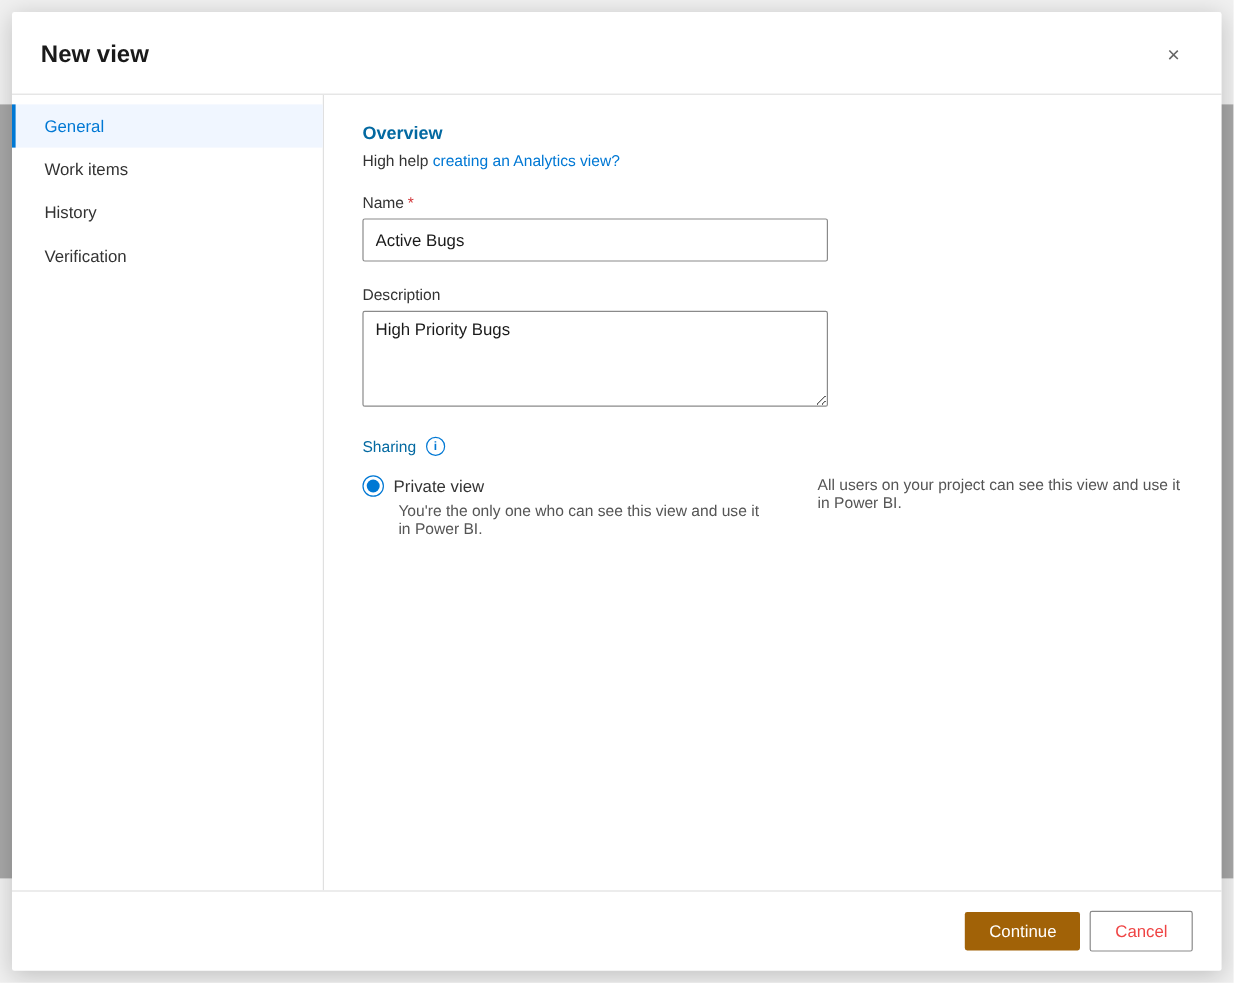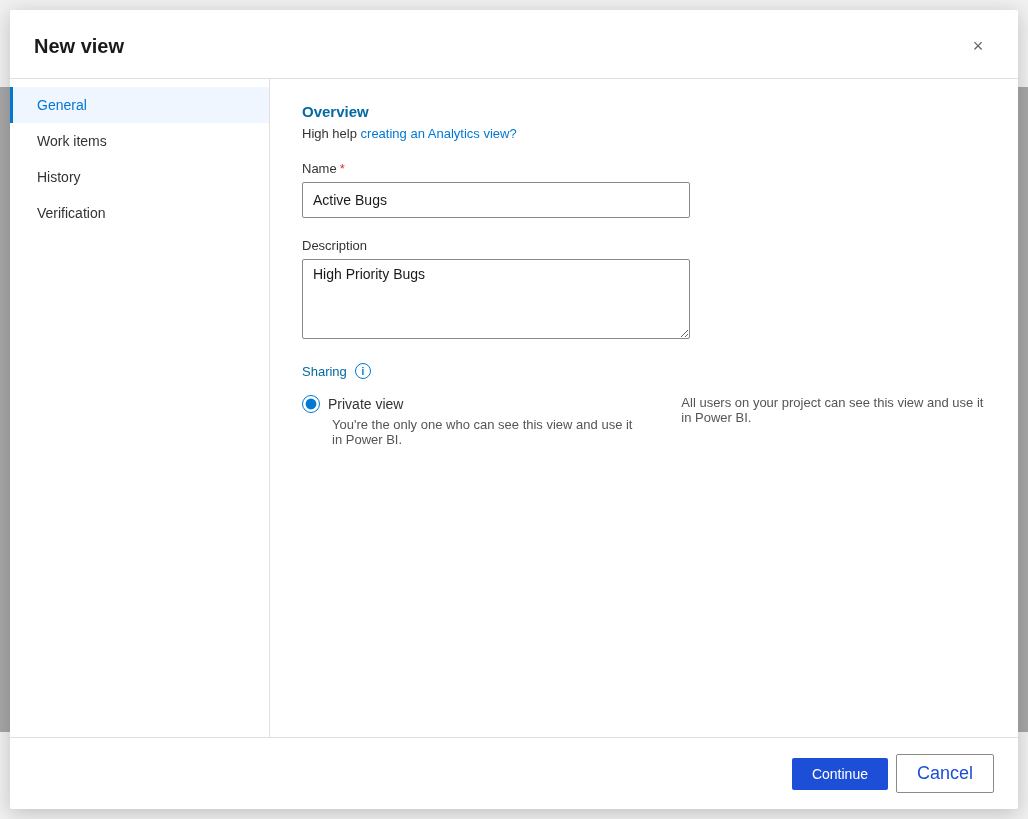--- a/index.html
+++ b/index.html
@@ -231,37 +231,37 @@
     .dialog-footer {
       display: flex;
       align-items: center;
       justify-content: flex-end;
       padding: 16px 24px;
       border-top: 1px solid #e0e0e0;
       gap: 8px;
     }
 
     .btn-primary {
-      background: #1d4ed8;
+      background: #a16207;
       color: #ffffff;
       border: none;
       padding: 8px 20px;
       font-size: 14px;
       font-weight: 500;
       border-radius: 2px;
       cursor: pointer;
       min-width: 88px;
     }
 
     .btn-secondary {
       background: #ffffff;
-      color: #1d4ed8;
+      color: #ef4444;
       border: 1px solid #8a8a8a;
       padding: 8px 20px;
-      font-size: 18px;
+      font-size: 14px;
       font-weight: 500;
       border-radius: 2px;
       cursor: pointer;
       min-width: 72px;
     }
   </style>
 </head>
 <body>
 
 <div class="dialog-overlay">

